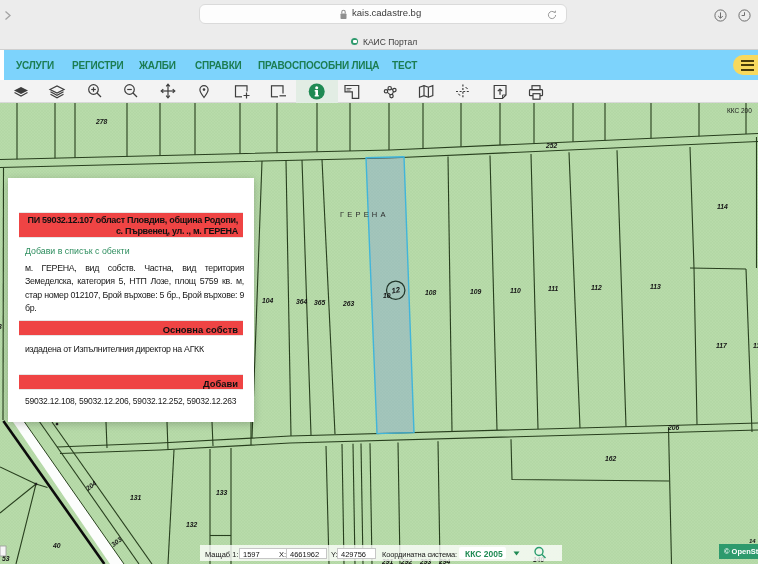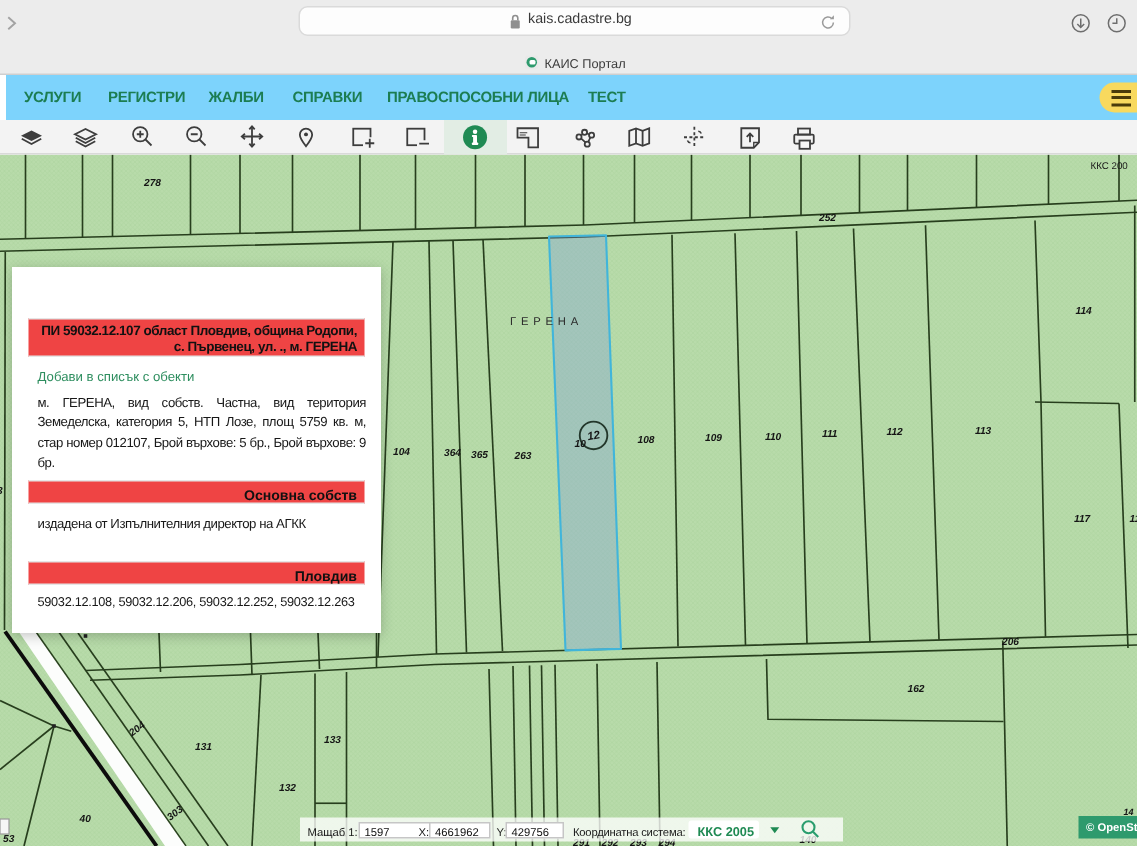--- a/index.html
+++ b/index.html
@@ -276,21 +276,21 @@
   <div class="abs" style="left:17px;top:84px;width:219px;font-size:8.8px;letter-spacing:-0.3px;line-height:13.3px;color:#181818;">
     <div class="jline">м. ГЕРЕНА, вид собств. Частна, вид територия</div>
     <div class="jline">Земеделска, категория 5, НТП Лозе, площ 5759 кв. м,</div>
     <div class="jline">стар номер 012107, Брой върхове: 5 бр., Брой върхове: 9</div>
     <div>бр.</div>
   </div>
   <div class="graysec" style="top:142px;height:16px;padding:3px 5px;font-size:9.4px;font-weight:bold;color:#111;">Основна собств</div>
   <div class="abs" style="left:17px;top:165px;width:219px;font-size:8.8px;letter-spacing:-0.3px;line-height:13.6px;color:#181818;">
     <div>издадена от Изпълнителния директор на АГКК</div>
   </div>
-  <div class="graysec" style="top:196px;height:16px;padding:3px 5px;font-size:9.4px;font-weight:bold;color:#111;">Пловдив</div>
+  <div class="graysec" style="top:196px;height:16px;padding:3px 5px;font-size:9.4px;font-weight:bold;color:#111;">Добави</div>
   <div class="abs" style="left:17px;top:218px;font-size:8.5px;letter-spacing:-0.2px;color:#181818;">59032.12.108, 59032.12.206, 59032.12.252, 59032.12.263</div>
 </div>
 
 <div id="statusbar" class="abs"></div>
 <div class="abs" style="left:205px;top:549.5px;font-size:7.5px;color:#1a1a1a;">Мащаб 1:</div>
 <div class="sinput" style="left:239px;top:547.5px;width:52px;">1597</div>
 <div class="abs" style="left:279px;top:549.5px;font-size:7.5px;color:#1a1a1a;">X:</div>
 <div class="sinput" style="left:286px;top:547.5px;width:41px;">4661962</div>
 <div class="abs" style="left:331px;top:549.5px;font-size:7.5px;color:#1a1a1a;">Y:</div>
 <div class="sinput" style="left:337px;top:547.5px;width:39px;">429756</div>

